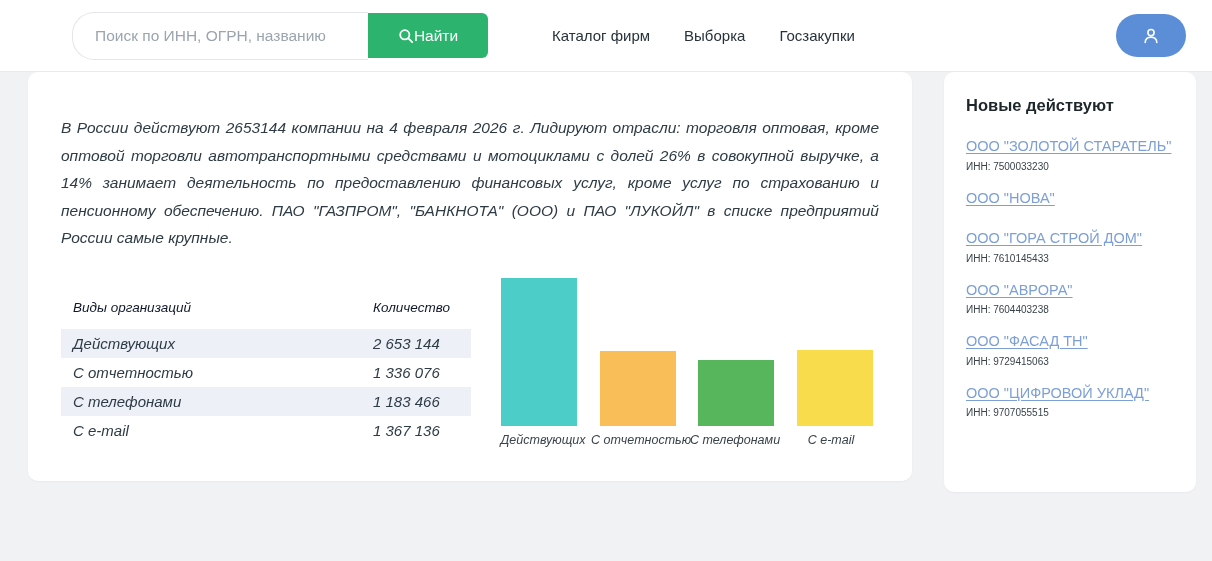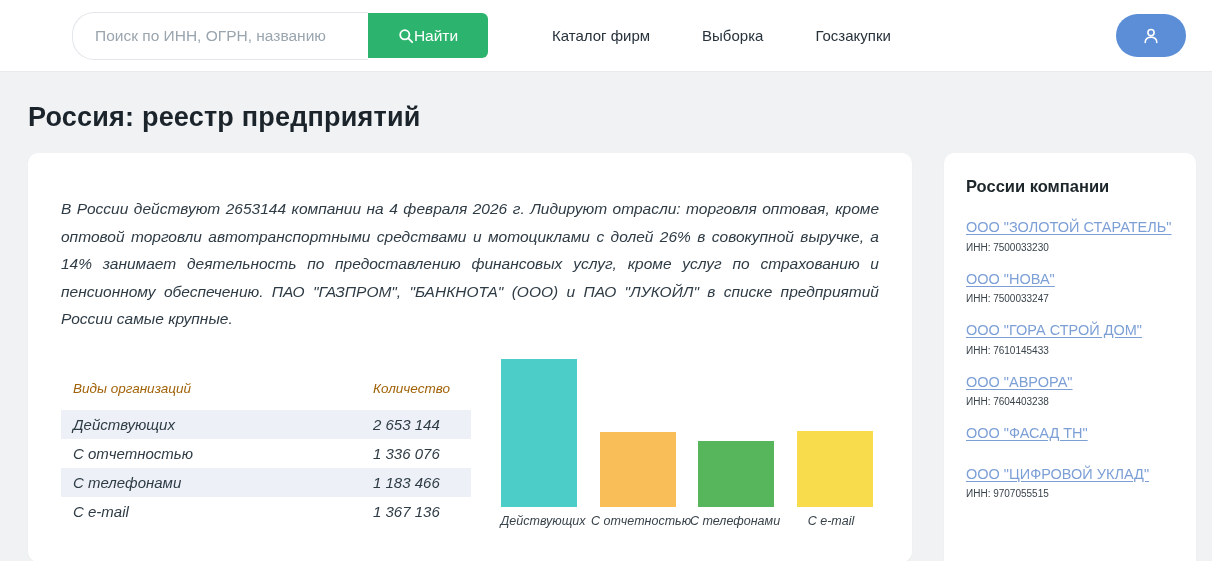--- a/index.html
+++ b/index.html
@@ -12,40 +12,40 @@
   .brand { display:flex; align-items:center; gap:10px; cursor:pointer; }
   .brand-name { font-size:19px; font-weight:bold; color:#1d2b36; letter-spacing:.2px; }
   .search-group { display:flex; align-items:center; margin-left:44px; }
   .search-input { width:296px; height:48px; border:1px solid #e3e6ea; border-right:none;
     border-radius:22px 0 0 22px; padding:0 18px 0 22px; font-size:15.5px; color:#2e3b45;
     font-family:"Liberation Sans", sans-serif; outline:none; }
   .search-input::placeholder { color:#9aa5ae; }
   .search-btn { height:45px; width:120px; background:#2cb46e; color:#fff; border:none;
     border-radius:0 6px 6px 0; font-size:15.5px; font-family:"Liberation Sans", sans-serif;
     display:flex; align-items:center; justify-content:center; gap:0; cursor:pointer; }
-  .nav { display:flex; gap:52px; margin-left:64px; }
+  .nav { display:flex; gap:34px; margin-left:64px; }
   .nav a { color:#27323b; text-decoration:none; font-size:15px; white-space:nowrap; }
   .account-btn { margin-left:auto; height:43px; padding:0 26px; background:#5b8ed7; border:none;
     border-radius:22px; color:#fff; font-size:15px; font-family:"Liberation Sans", sans-serif;
     display:flex; align-items:center; gap:12px; cursor:pointer; }
 
   
   .page { padding:0 16px 0 28px; }
   h1.page-title { font-size:27px; font-weight:bold; color:#1b242b; margin:30px 0 20px; letter-spacing:.2px; }
   .cols { display:flex; align-items:flex-start; gap:32px; }
   .col-left { width:884px; }
   .card { background:#fff; border-radius:10px; box-shadow:0 1px 2px rgba(30,40,60,.04); }
 
   
   .main-card { padding:42px 33px 34px;font-style:italic; }
   .intro { font-size:15.5px; line-height:1.78; text-align:justify; color:#2e3b45; }
   .content-row { display:flex; align-items:flex-start; margin-top:26px; }
 
   .org-table { width:412px; margin-top:16px; font-size:15px; }
-  .t-head { display:flex; padding:6px 12px 14px; color:#a16207; font-size:13.5px; }
+  .t-head { display:flex; padding:6px 12px 14px; color:#0f172a; font-size:13.5px; }
   .t-head .c1 { width:300px; }
   .t-row { display:flex; align-items:center; height:29px; padding:0 12px; color:#2e3b45; }
   .t-row.striped { background:#edf1f7; }
   .t-row .c1 { width:300px; }
 
   
   .chart { flex:1; margin-left:24px; padding-top:0; }
   .chart-plot { height:148px; display:flex; align-items:flex-end; justify-content:space-between; padding:0 6px; }
   .chart-col { width:76px; display:flex; flex-direction:column; align-items:center; }
   .bar { width:76px; }
@@ -90,21 +90,20 @@
     <span class="icon">
       <svg width="18" height="18" viewBox="0 0 18 18" fill="none" stroke="#fff" stroke-width="1.6" stroke-linecap="round">
         <circle cx="9" cy="5.6" r="3.1"></circle>
         <path d="M3.2 15.4 c0-3.4 2.7-5.3 5.8-5.3 s5.8 1.9 5.8 5.3"></path>
       </svg>
     </span>
   </button>
 </header>
 
 <main class="page">
-  <h1 class="page-title">Россия: реестр предприятий</h1>
 
   <div class="cols">
     <div class="col-left">
       <section class="card main-card">
         <p class="intro">В России действуют 2653144 компании на 4 февраля 2026 г. Лидируют отрасли: торговля оптовая, кроме оптовой торговли автотранспортными средствами и мотоциклами с долей 26% в совокупной выручке, а 14% занимает деятельность по предоставлению финансовых услуг, кроме услуг по страхованию и пенсионному обеспечению. ПАО "ГАЗПРОМ", "БАНКНОТА" (ООО) и ПАО "ЛУКОЙЛ" в списке предприятий России самые крупные.</p>
 
         <div class="content-row">
           <div class="org-table">
             <div class="t-head">
               <div class="c1">Виды организаций</div>
@@ -151,24 +150,24 @@
                 <div class="chart-label">С телефонами</div>
                 <div class="chart-label">C e-mail</div>
               </div>
           </div>
         </div>
       </section>
 
     </div>
 
     <aside class="card sidebar">
-      <h2>России компании</h2>
+      <h2>Новые действуют</h2>
       <div id="companies">
           <div class="company"><a href="#">ООО "ЗОЛОТОЙ СТАРАТЕЛЬ"</a><div class="inn">ИНН: 7500033230</div></div>
-          <div class="company"><a href="#">ООО "НОВА"</a><div class="inn">ИНН: 7500033247</div></div>
+          <div class="company"><a href="#">ООО "НОВА"</a></div>
           <div class="company"><a href="#">ООО "ГОРА СТРОЙ ДОМ"</a><div class="inn">ИНН: 7610145433</div></div>
           <div class="company"><a href="#">ООО "АВРОРА"</a><div class="inn">ИНН: 7604403238</div></div>
-          <div class="company"><a href="#">ООО "ФАСАД ТН"</a></div>
+          <div class="company"><a href="#">ООО "ФАСАД ТН"</a><div class="inn">ИНН: 9729415063</div></div>
           <div class="company"><a href="#">ООО "ЦИФРОВОЙ УКЛАД"</a><div class="inn">ИНН: 9707055515</div></div>
         </div>
     </aside>
   </div>
 </main>
 
 </body></html>

